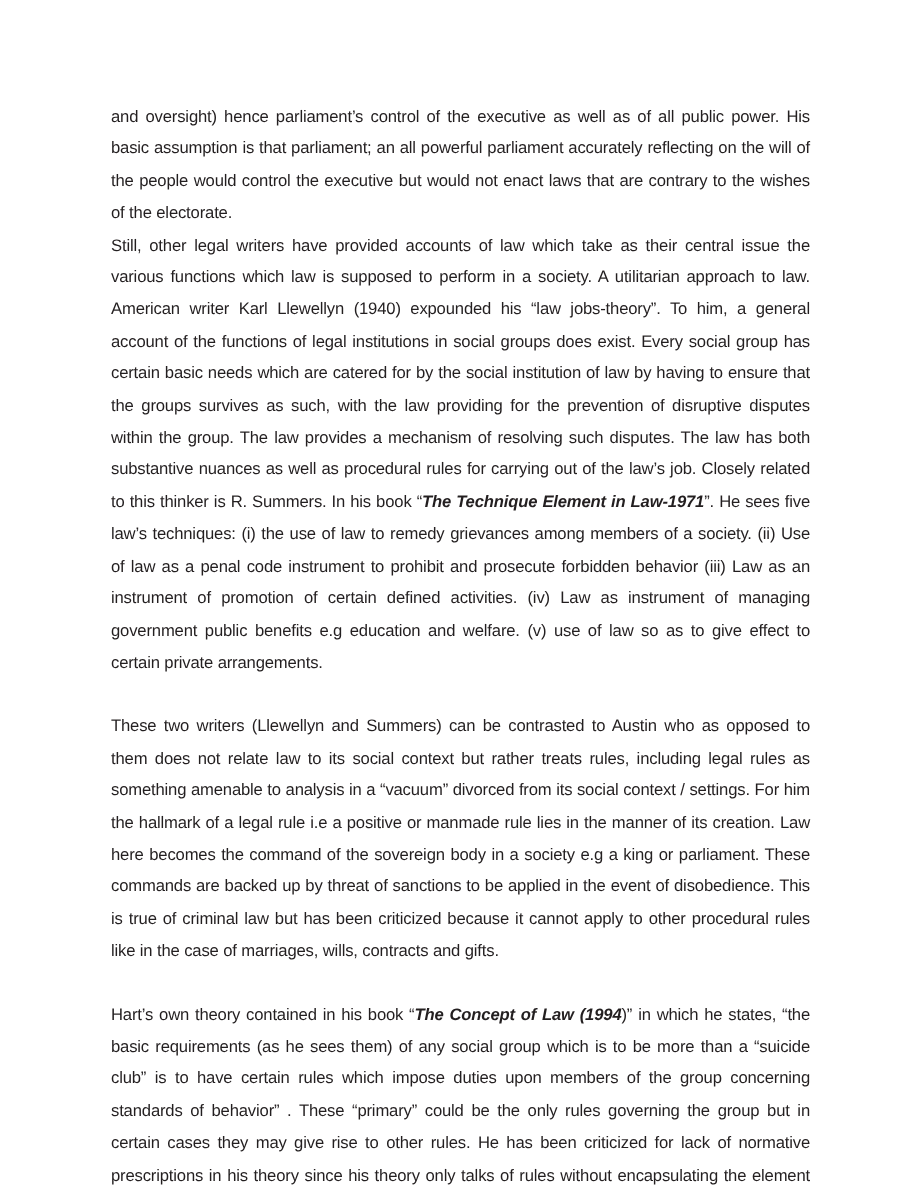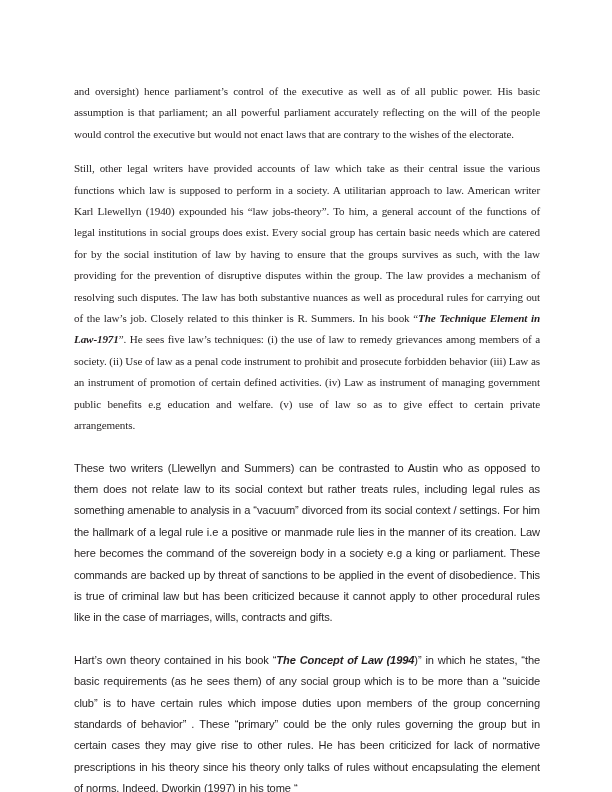--- a/index.html
+++ b/index.html
@@ -44,22 +44,21 @@
     word-spacing: 0.005em;
   }
 
   
   p.para.gap {
     margin-top: 21px;
   }
 
   
   p.para.nogap {
-    margin-top: 13px;
-    font-family: Liberation Serif, serif;
+    margin-top: 0;
   }
 
   .bi {
     font-weight: bold;
     font-style: italic;
   }
 </style>
 </head>
 <body>
 

